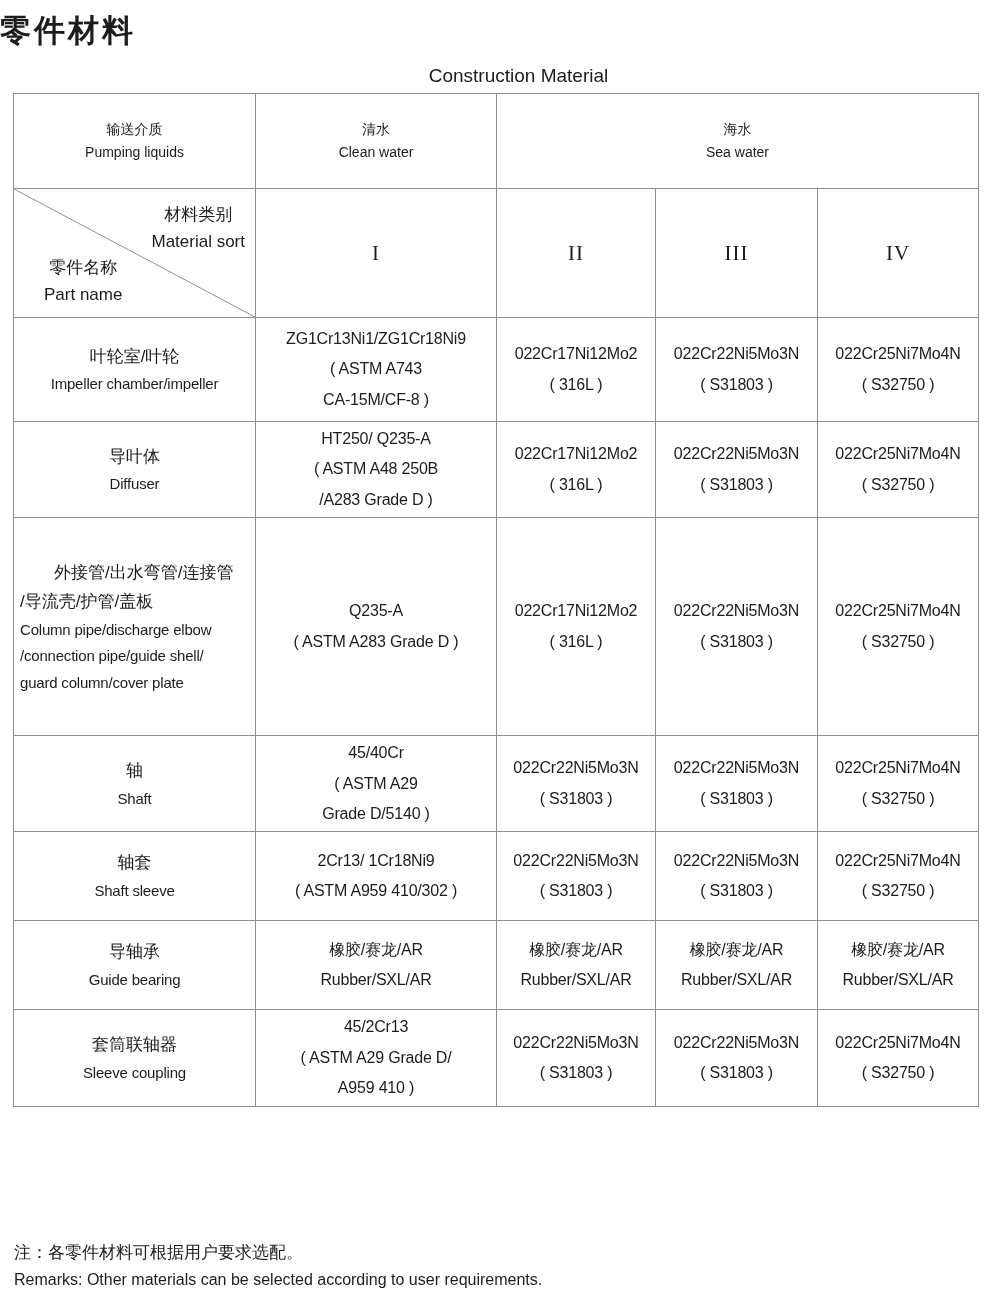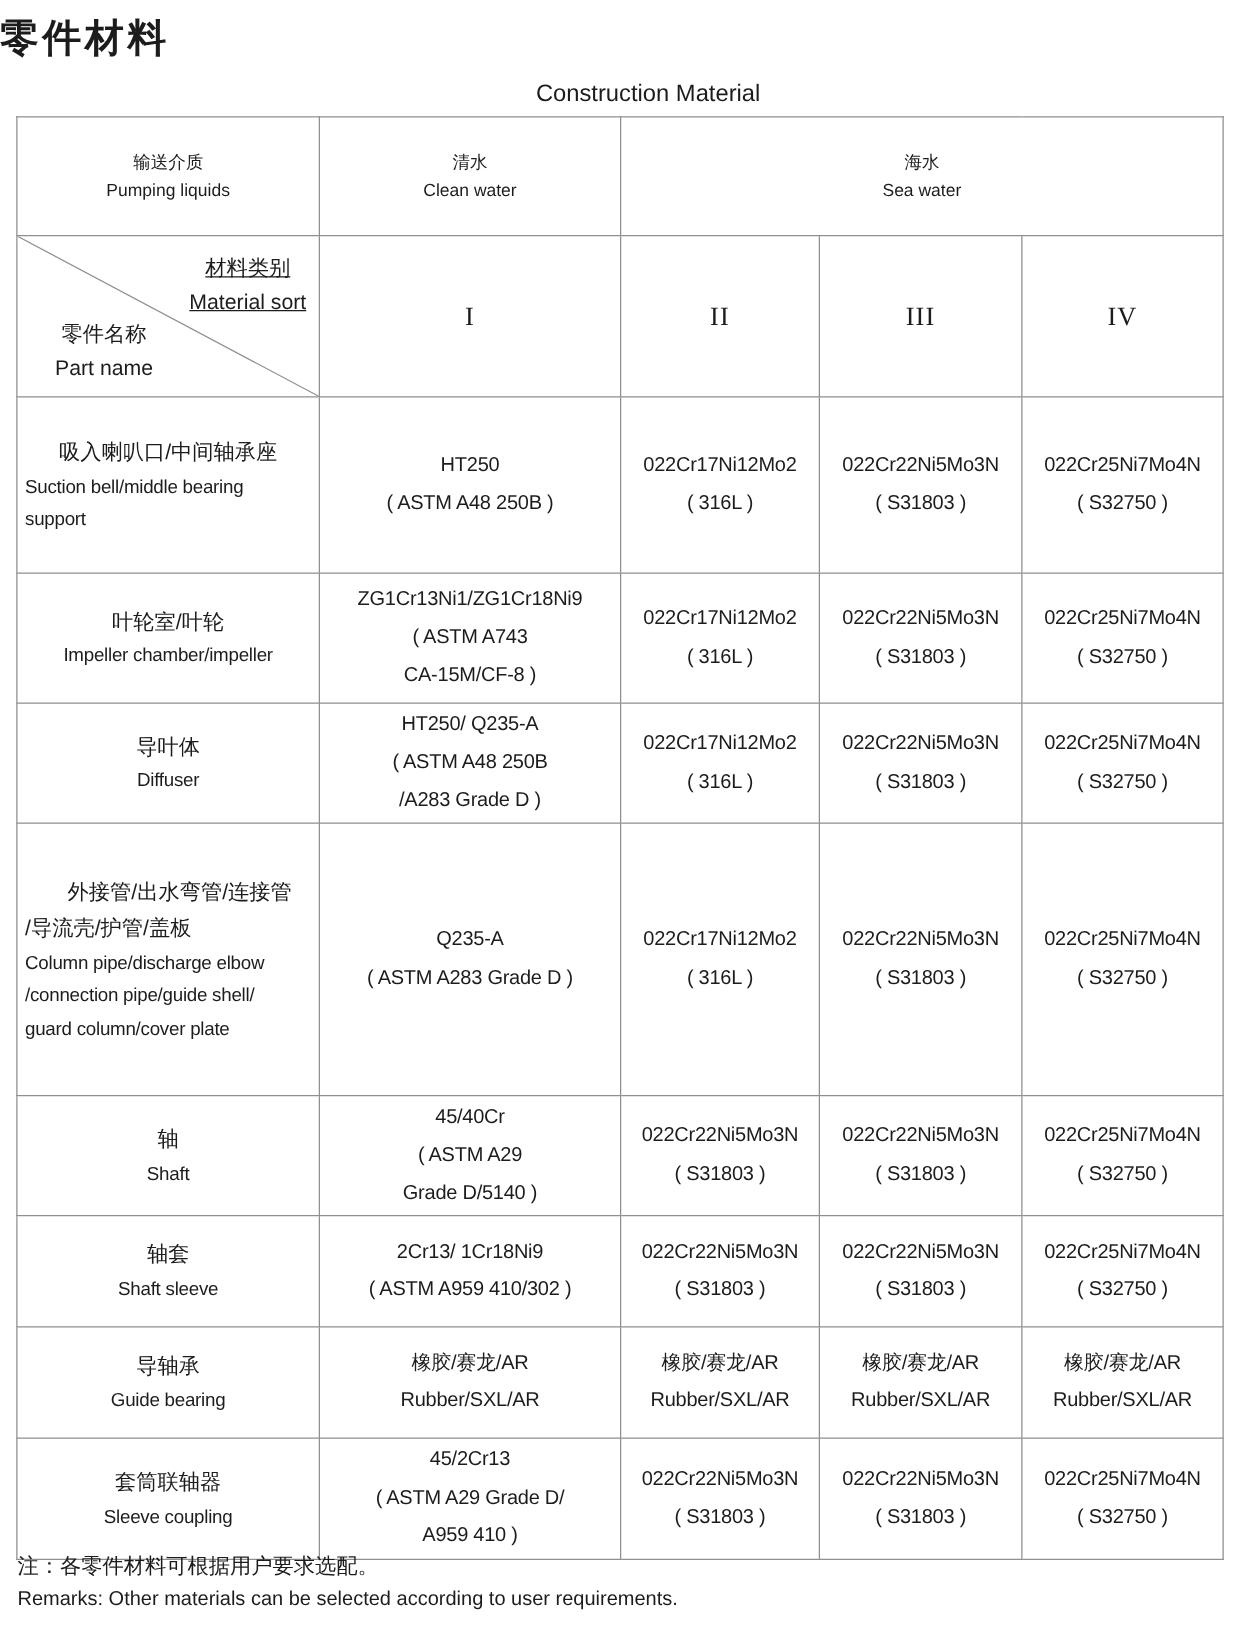--- a/index.html
+++ b/index.html
@@ -18,21 +18,21 @@
     position: absolute; left: 13px; top: 93px;
     width: 965px; border-collapse: collapse; table-layout: fixed;
   }
   td { border: 1px solid #8f8f8f; text-align: center; vertical-align: middle; padding: 2px 4px; }
 
   .hd { font-size: 14px; line-height: 1.65; }
   .hd .zh, .hd .en { display: block; }
 
   .diag { position: relative; padding: 0; }
   .diag svg.diagline { position: absolute; left: 0; top: 0; width: 100%; height: 100%; display: block; }
-  .diag .ms { position: absolute; top: 12px; right: 10px; font-size: 17px; line-height: 1.6; text-align: center; text-decoration: underline; }
+  .diag .ms { position: absolute; top: 12px; right: 10px; font-size: 17px; line-height: 1.6; text-align: center; }
   .diag .pn { position: absolute; bottom: 9px; left: 10px; font-size: 17px; line-height: 1.6; text-align: center; margin-left: 20px; }
 
   .grade { font-family: "Liberation Serif", "DejaVu Serif", serif; font-size: 21px; letter-spacing: 1px; }
 
   .part { font-size: 17px; line-height: 1.75; padding: 0 6px; }
   .part .zh, .part .en { display: block; white-space: pre-line; }
   .part .en { font-size: 15px; letter-spacing: -0.2px; }
   tr.r-wrap .part .en { text-align: left; }
   tr.r-indent .part .zh { text-align: left; text-indent: 34px; }
 
@@ -88,35 +88,20 @@
             <span class="zh" style="display:block">零件名称</span>
             <span class="en" style="display:block">Part name</span>
           </div>
         </td>
         <td class="grade">I</td>
         <td class="grade">II</td>
         <td class="grade">III</td>
         <td class="grade">IV</td>
       </tr>
 
-      <tr style="height:141px" class="r-wrap">
-        <td class="part">
-          <span class="zh">吸入喇叭口/中间轴承座</span>
-          <span class="en">Suction bell/middle bearing
-support</span>
-        </td>
-        <td class="mat">HT250
-( ASTM A48 250B )</td>
-        <td class="mat">022Cr17Ni12Mo2
-( 316L )</td>
-        <td class="mat">022Cr22Ni5Mo3N
-( S31803 )</td>
-        <td class="mat">022Cr25Ni7Mo4N
-( S32750 )</td>
-      </tr>
 
       <tr style="height:104px">
         <td class="part">
           <span class="zh">叶轮室/叶轮</span>
           <span class="en">Impeller chamber/impeller</span>
         </td>
         <td class="mat">ZG1Cr13Ni1/ZG1Cr18Ni9
 ( ASTM A743
 CA-15M/CF-8 )</td>
         <td class="mat">022Cr17Ni12Mo2

